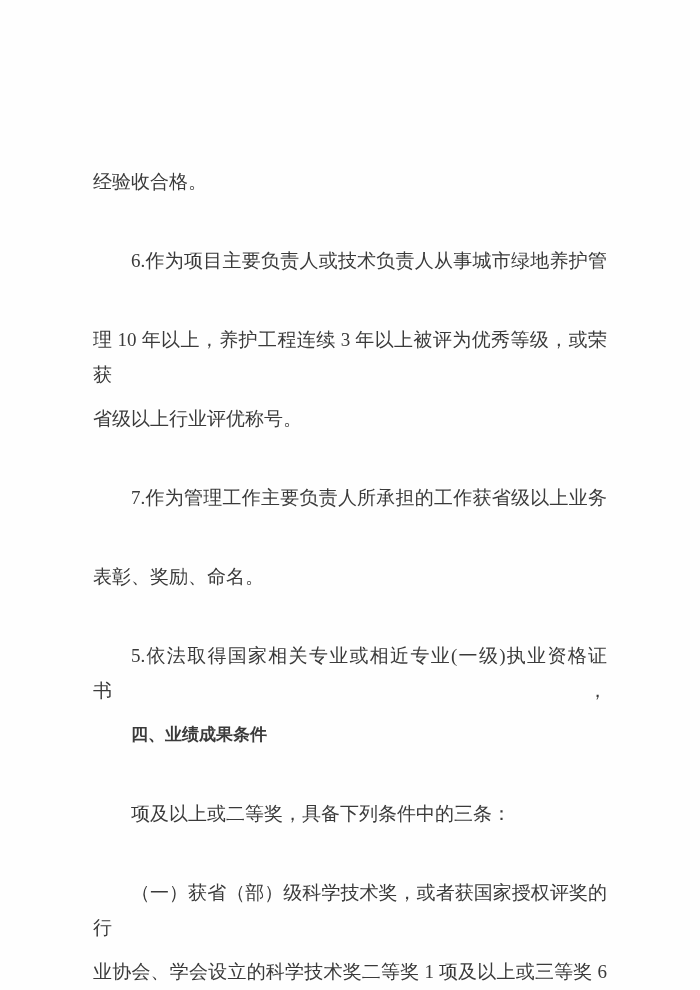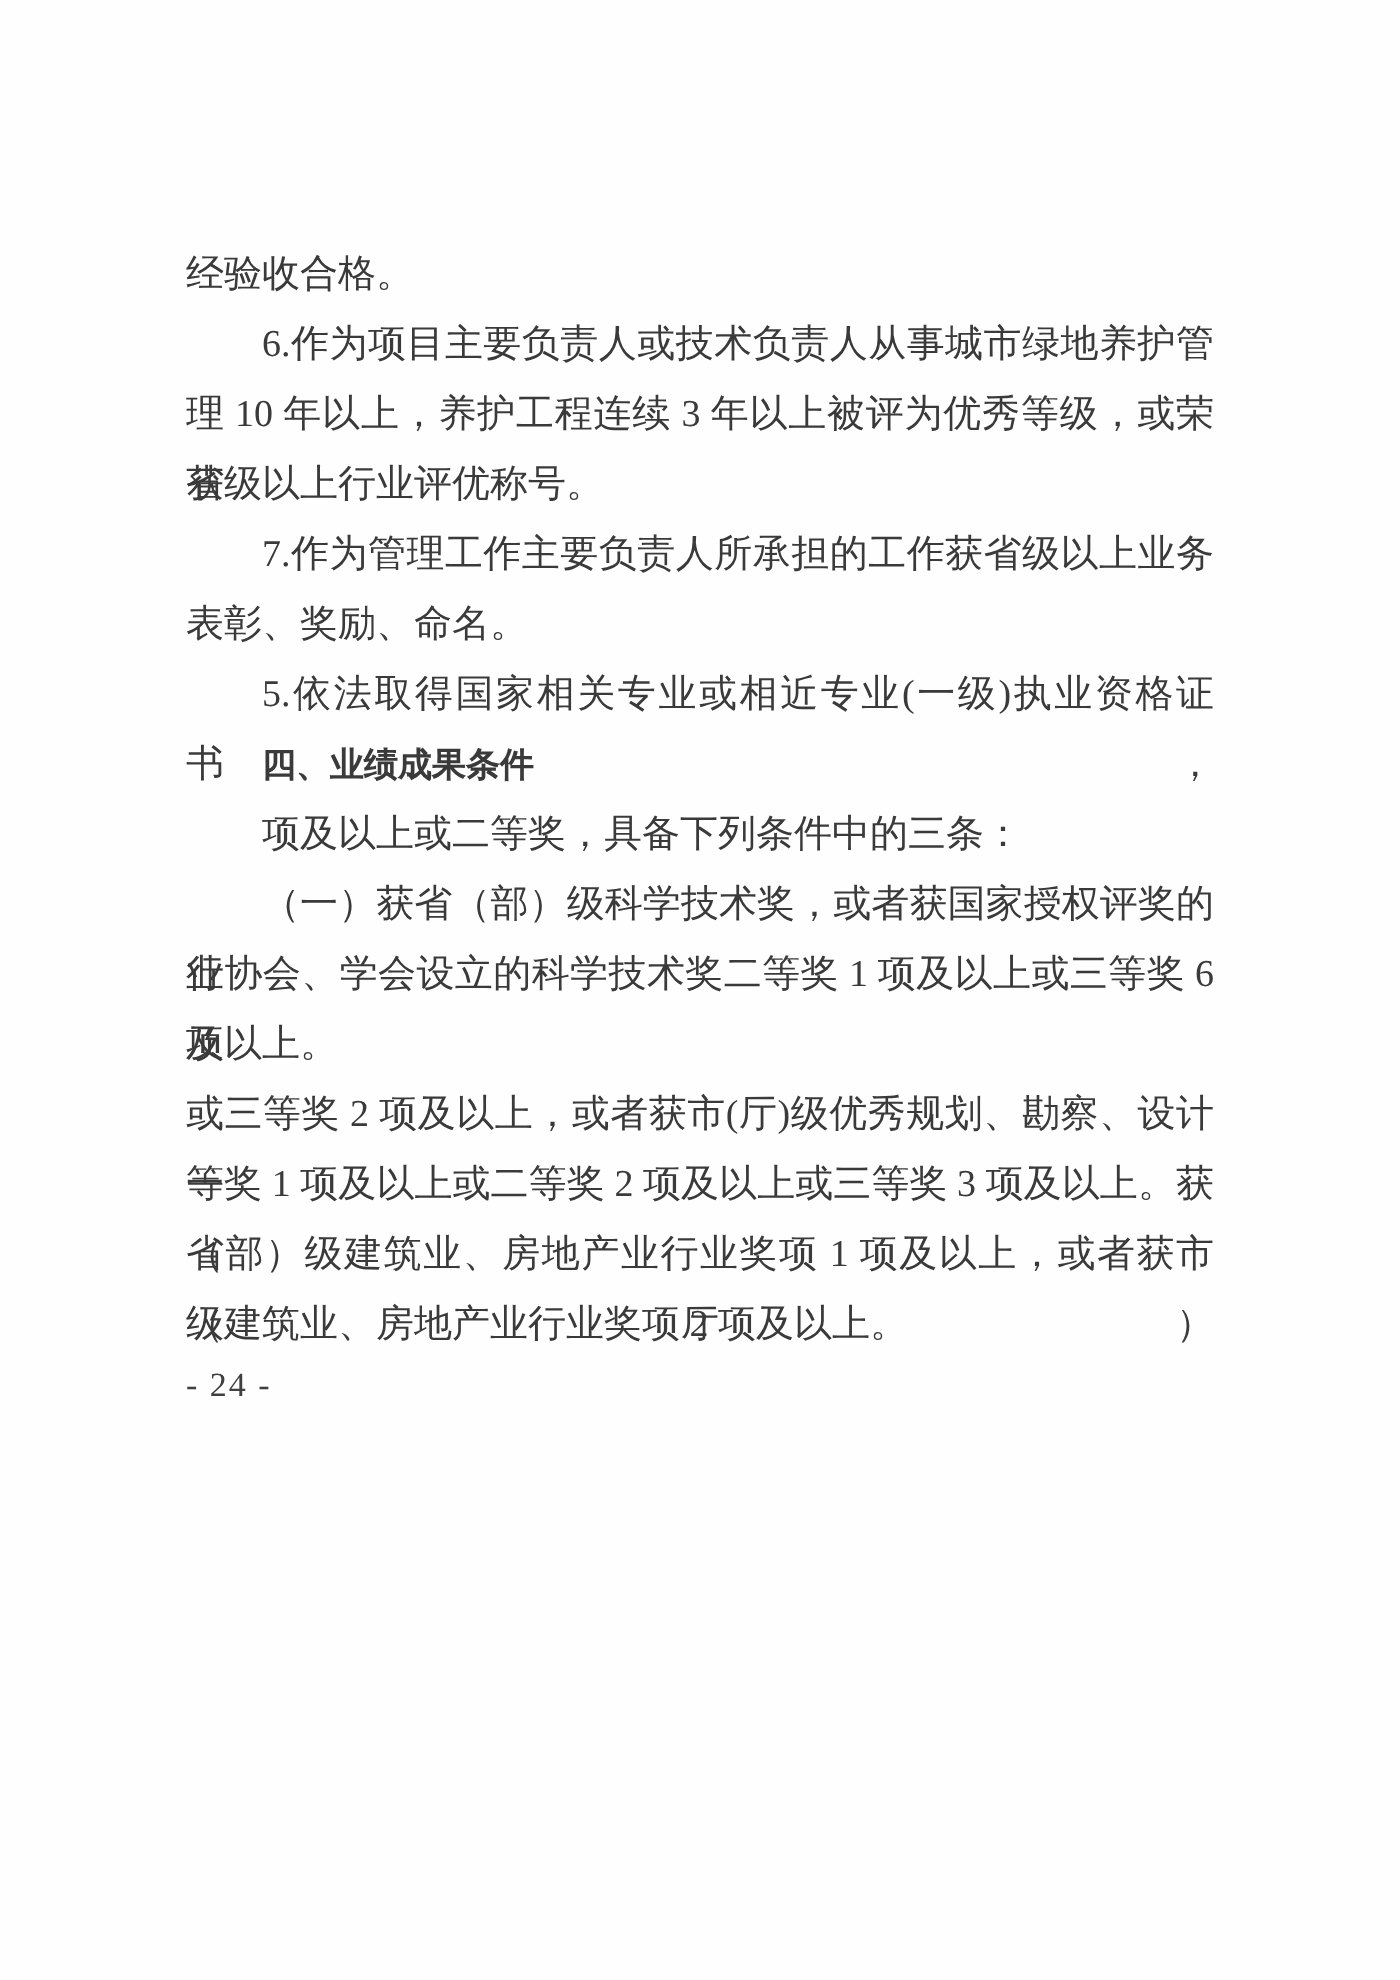--- a/index.html
+++ b/index.html
@@ -28,20 +28,21 @@
     top: 120px;
     width: 514px;
     color: #3a3a3a;
     font-size: 19px;
   }
   .line {
     height: 35px;
     line-height: 35px;
     white-space: nowrap;
     font-family: "Liberation Serif", "DejaVu Serif", serif;
+    margin-top: 44px;
   }
   .line.fill {
     white-space: normal;
     text-align: justify;
     text-align-last: justify;
     text-justify: inter-character;
   }
   .line.indent {
     text-indent: 38px;
   }

